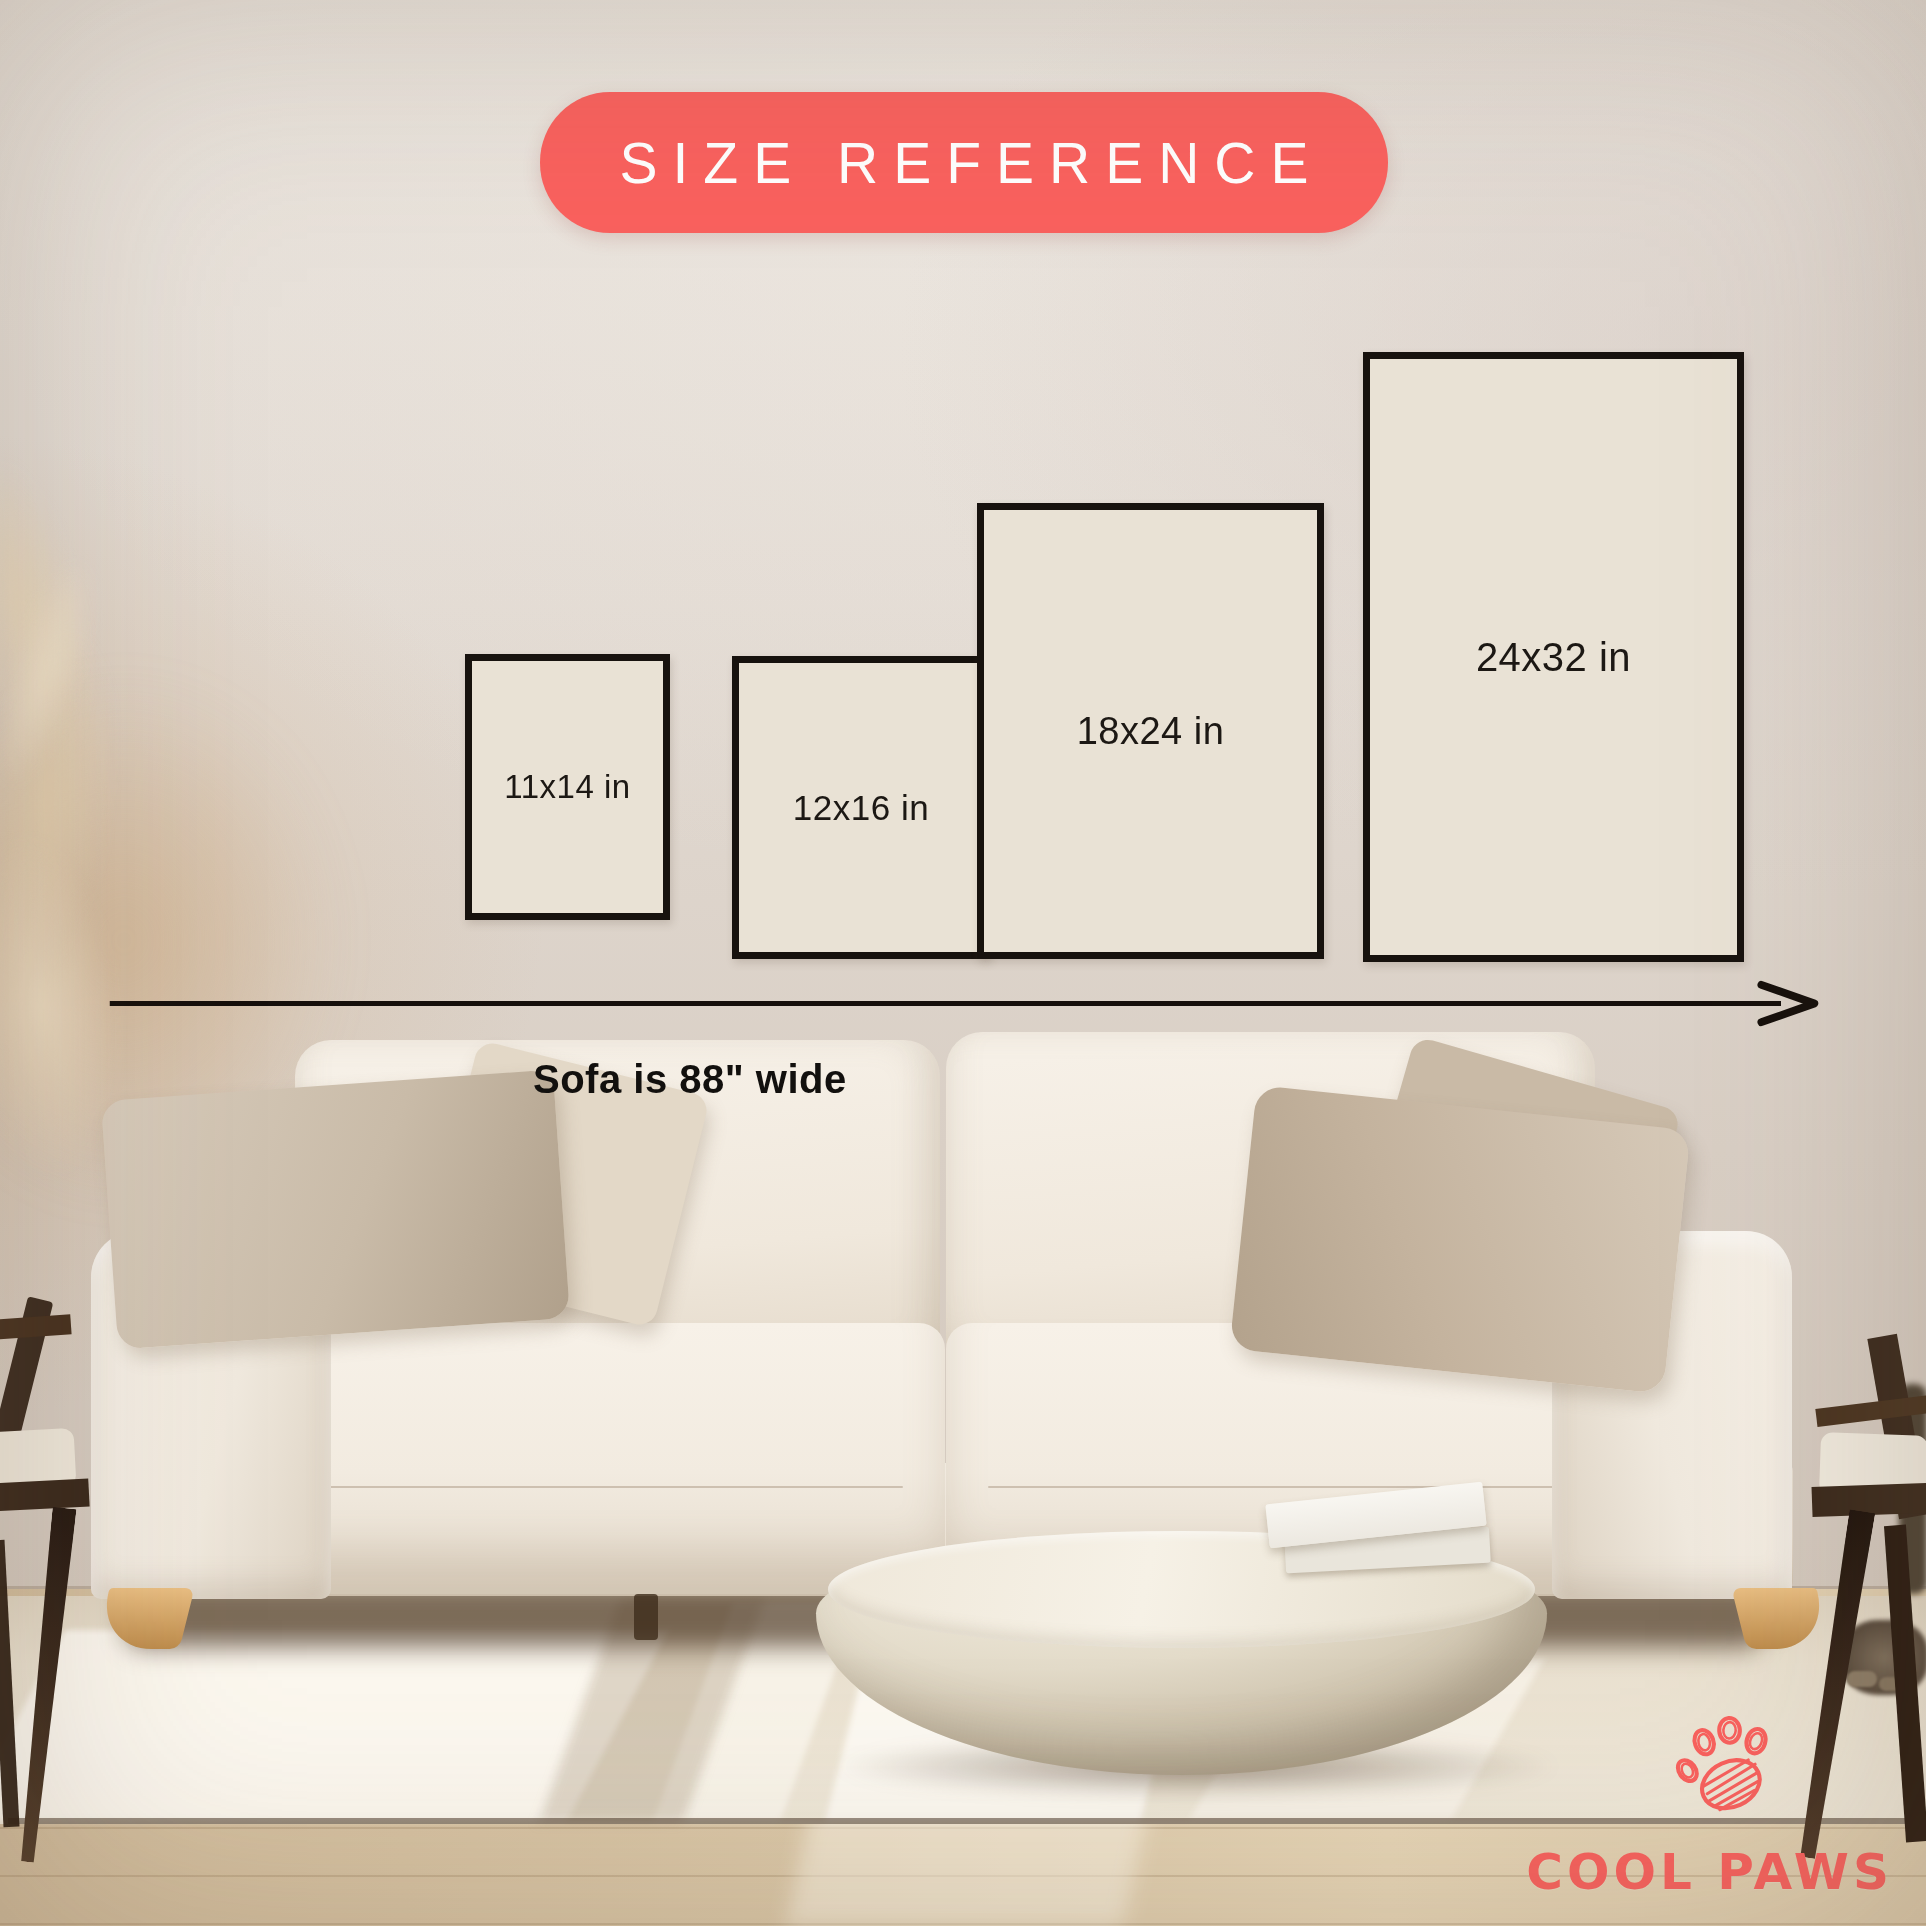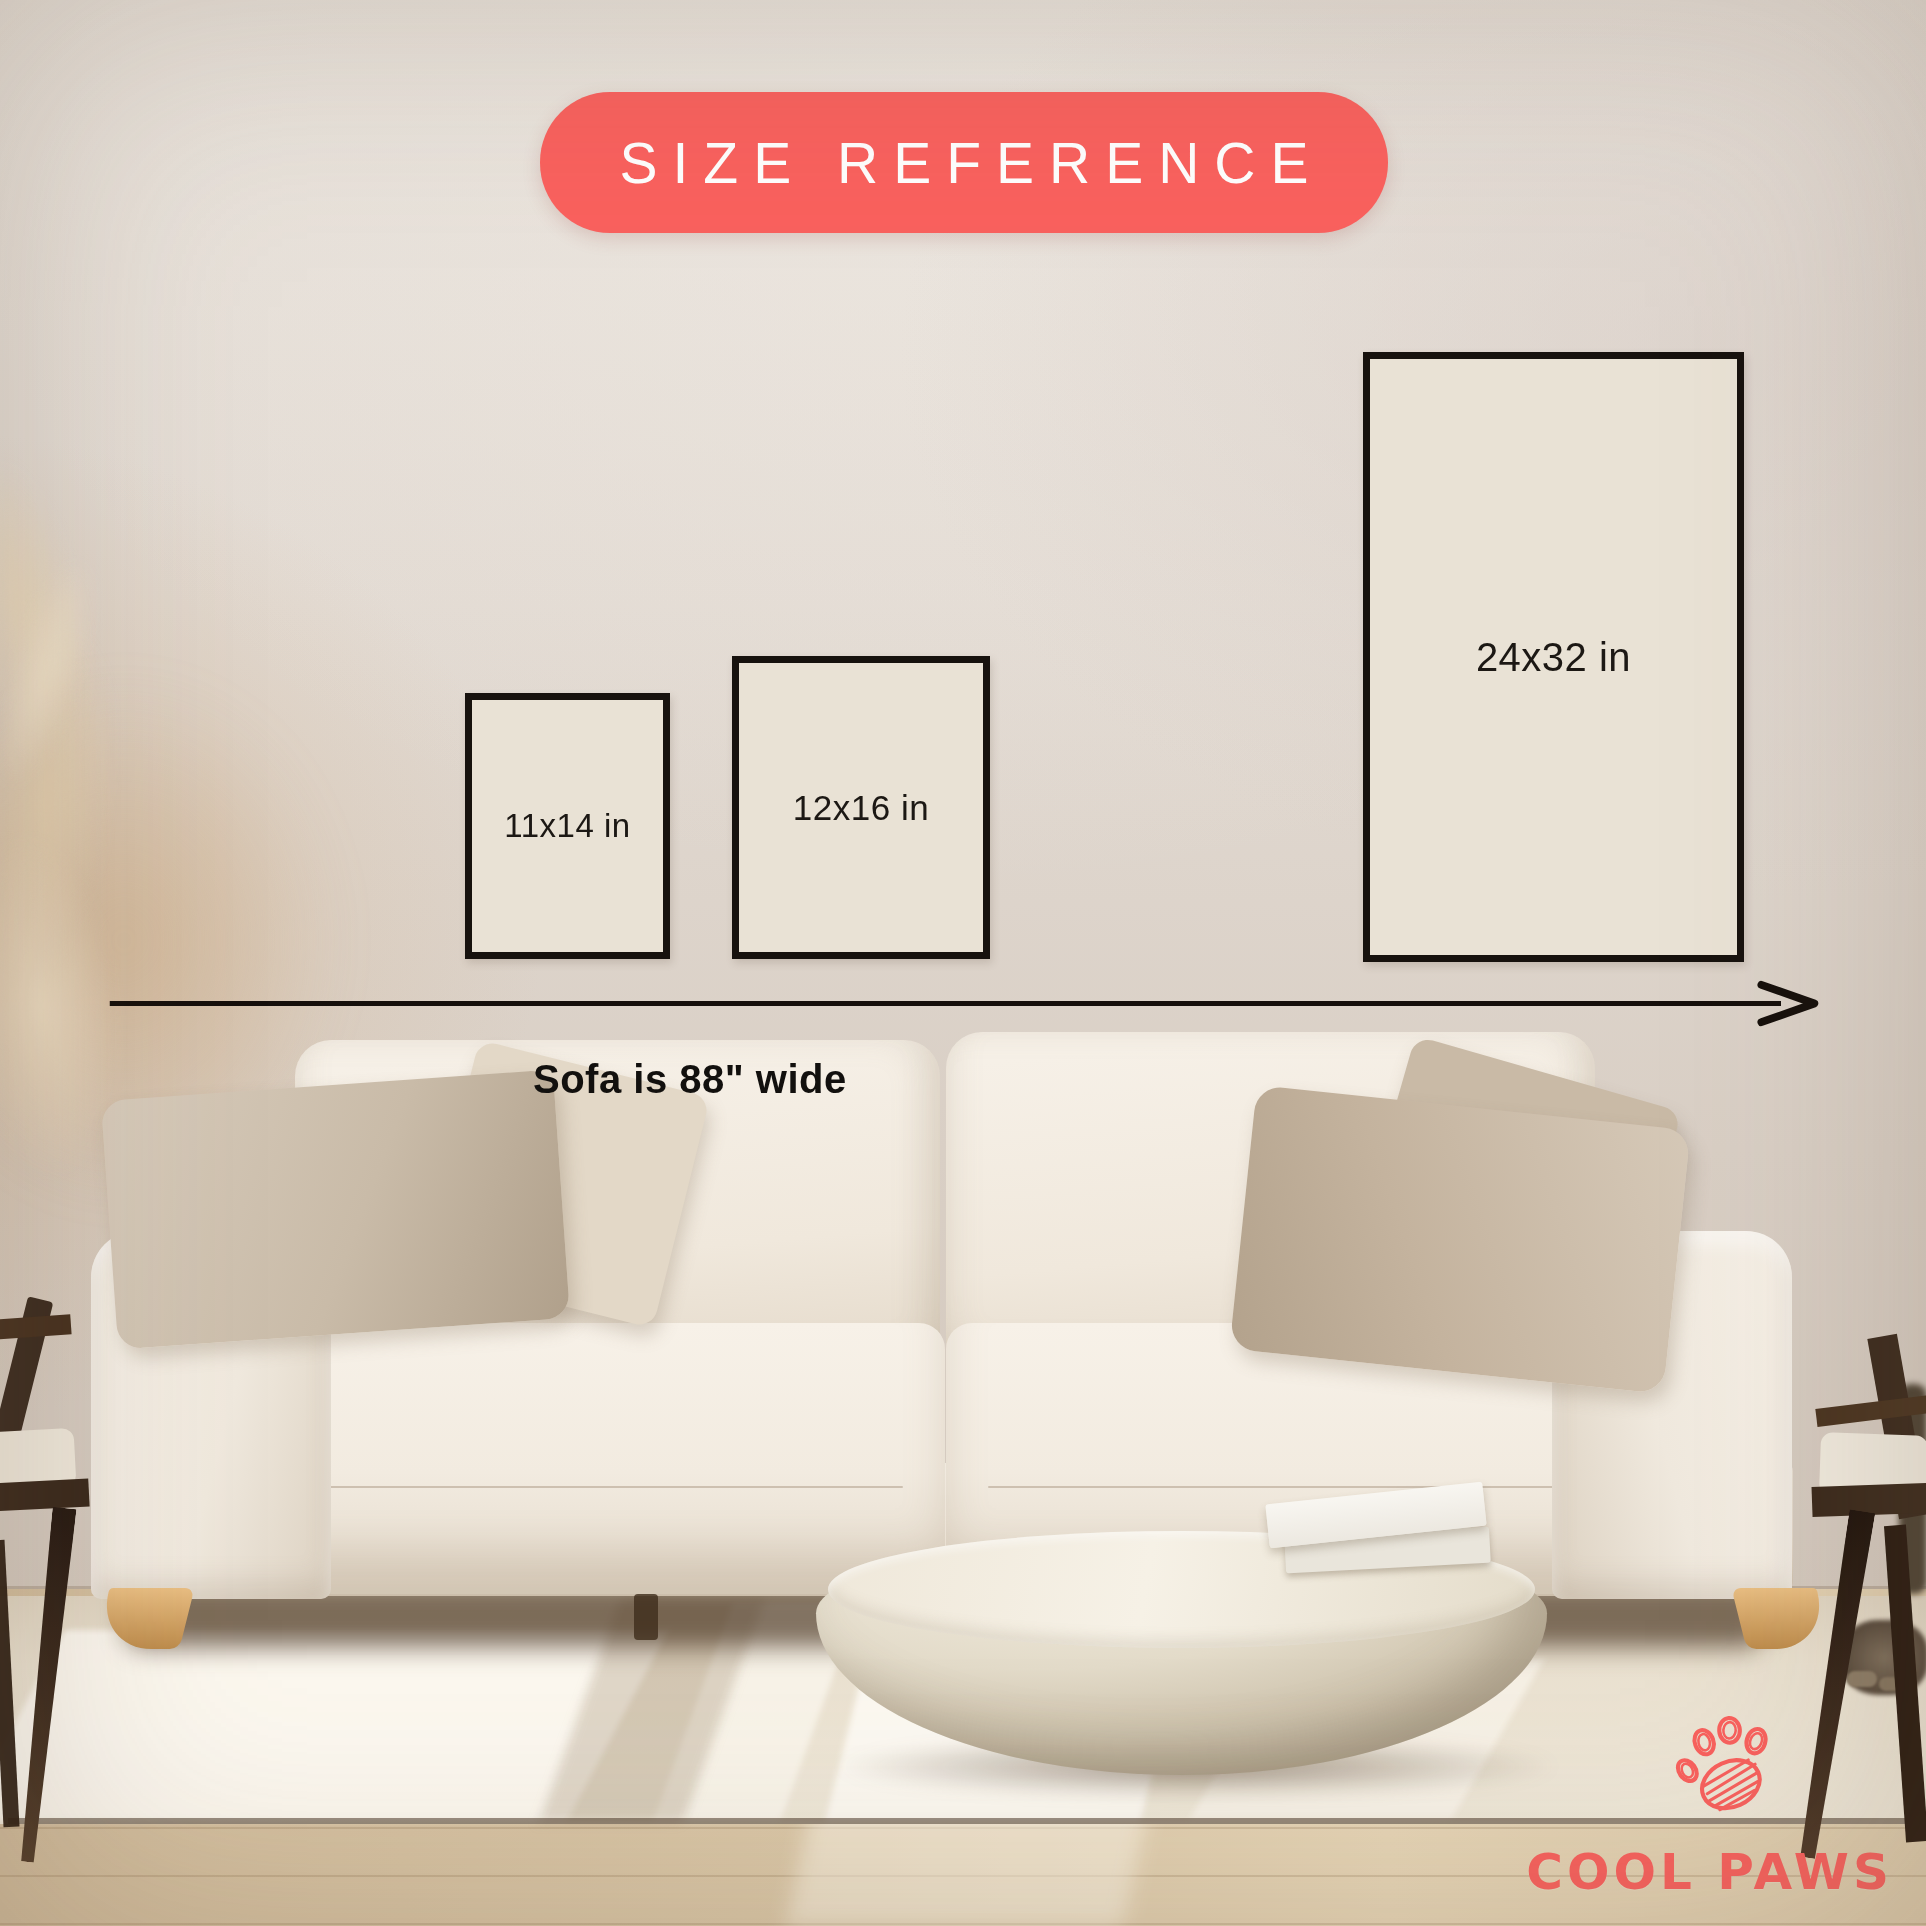--- a/index.html
+++ b/index.html
@@ -52,21 +52,21 @@
   .frame{
     background:var(--frame-fill,#E9E2D5);
     border:7px solid var(--frame-border,#17120E);
     box-sizing:border-box;z-index:10;
     display:flex;align-items:center;justify-content:center;
     box-shadow:2px 4px 8px rgba(90,70,55,.18);
   }
   .frame .lbl{color:var(--label-text,#1C1814);letter-spacing:0.5px;white-space:nowrap;}
   #f1{left:100px;top:811px;width:116px;height:149px;} #f1 .lbl{font-size:26px;}
   #f2{left:251px;top:734px;width:172px;height:226px;} #f2 .lbl{font-size:30px;}
-  #f3{left:465px;top:693px;width:205px;height:266px;} #f3 .lbl{font-size:33px;}
+  #f3{left:465px;top:654px;width:205px;height:266px;} #f3 .lbl{font-size:33px;}
   #f4{left:712px;top:656px;width:258px;height:303px;margin-left:20px;} #f4 .lbl{font-size:35px;}
   #f5{left:977px;top:503px;width:347px;height:456px;} #f5 .lbl{font-size:38px;}
   #f6{left:1363px;top:352px;width:381px;height:610px;} #f6 .lbl{font-size:40px;}
 
   
   .arrow-svg{left:94px;top:978px;width:1742px;height:51px;z-index:10;}
 
   
   .floor{
     left:0;top:1589px;width:1927px;height:338px;z-index:2;
@@ -252,20 +252,23 @@
   <div class="abs badge">
     <span class="badge-label">SIZE REFERENCE</span>
   </div>
 
   <div class="abs frame" id="f3">
     <span class="lbl">11x14 in</span>
   </div>
   <div class="abs frame" id="f4">
     <span class="lbl">12x16 in</span>
   </div>
+  <div class="abs frame" id="f5">
+    <span class="lbl">18x24 in</span>
+  </div>
   <div class="abs frame" id="f6">
     <span class="lbl">24x32 in</span>
   </div>
 
   <svg class="abs arrow-svg" viewBox="0 0 1760 52">
     <line x1="8" y1="26" x2="1712" y2="26" stroke="#150F0B" stroke-width="5"></line>
     <polyline points="1692,7 1746,26 1692,45" fill="none" stroke="#150F0B" stroke-width="8" stroke-linecap="round" stroke-linejoin="round"></polyline>
   </svg>
 
   <div class="abs sofa-note">Sofa is 88" wide</div>

